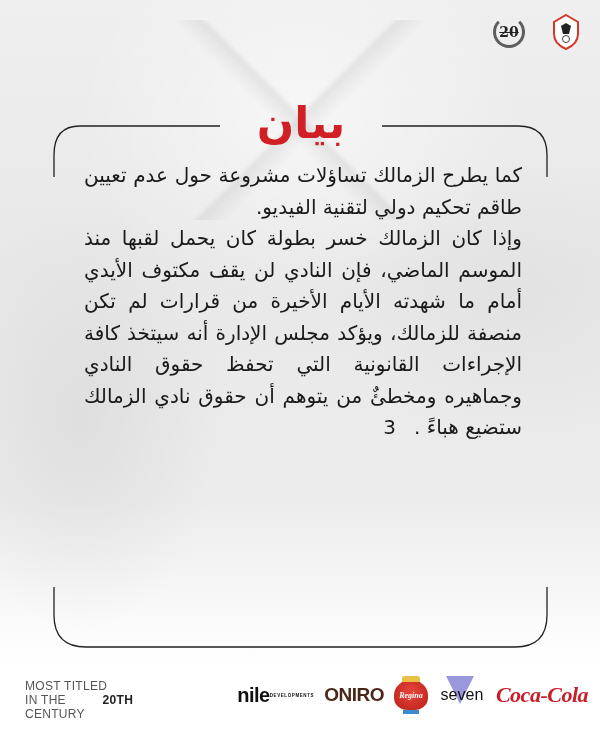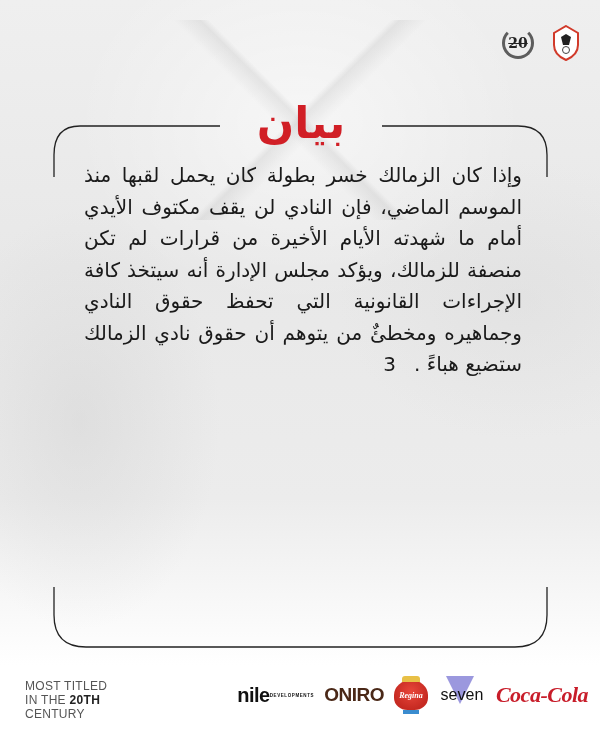--- a/index.html
+++ b/index.html
@@ -15,21 +15,21 @@
       radial-gradient(ellipse 200px 300px at 80px 420px, rgba(200,200,200,0.35), rgba(200,200,200,0) 70%),
       radial-gradient(ellipse 260px 200px at 520px 300px, rgba(215,215,215,0.35), rgba(215,215,215,0) 70%),
       linear-gradient(180deg, #efefef 0%, #e8e8e8 40%, #ececec 75%, #ffffff 100%);
   }
   .bg-peak {
     position:absolute; left:170px; top:20px; width:260px; height:200px;
     background:linear-gradient(135deg, rgba(0,0,0,0) 48%, rgba(180,180,180,0.25) 50%, rgba(0,0,0,0) 56%),
                linear-gradient(225deg, rgba(0,0,0,0) 48%, rgba(180,180,180,0.25) 50%, rgba(0,0,0,0) 56%);
   }
   .logos-top {
-    position:absolute; top:25px; right:20px; display:flex; gap:16px; align-items:center;
+    position:absolute; top:14px; right:20px; display:flex; gap:25px; align-items:center;
   }
   .badge20 {
     width:36px; height:36px; position:relative; display:flex; align-items:center; justify-content:center;
   }
   .badge20 .num {
     font-family:"DejaVu Serif", serif; font-weight:bold; font-size:14px; color:#222;
     text-decoration:line-through; position:relative; z-index:2;
   }
   .badge20 .wreath {
     position:absolute; inset:2px; border:3px solid #444; border-radius:50%;
@@ -51,21 +51,21 @@
     position:absolute; left:84px; top:160px; width:438px;
     direction:rtl; text-align:justify; text-align-last:right;
     color:#1a1a1a; font-size:20px; line-height:31.5px;
   }
   .body-text p { margin:0; }
   .page-num { margin-right:18px; }
   .footer-tag {
     position:absolute; left:25px; top:679px; color:#555;
     font-family:"Liberation Sans", sans-serif; font-size:12px; line-height:14px; letter-spacing:0.3px;
   }
-  .footer-tag b { color:#222; }
+  .footer-tag b { color:#222;margin-left:33px; }
   .sponsors {
     position:absolute; right:12px; top:680px; display:flex; align-items:center; gap:10px;
   }
   .sp { display:flex; flex-direction:row; align-items:center;text-align:center; }
   .nile-main { font-family:"Liberation Sans", sans-serif; font-weight:bold; font-size:20px; color:#111; line-height:18px; letter-spacing:-0.5px; }
   .nile-sub { font-family:"Liberation Sans", sans-serif; font-size:4.5px; font-weight:bold; color:#111; letter-spacing:0.6px; }
   .oniro { font-family:"Liberation Sans", sans-serif; font-weight:bold; font-size:19px; color:#4a2817; letter-spacing:-0.5px; }
   .regina {
     width:34px; height:30px; border-radius:50% 50% 40% 40%;
     background:radial-gradient(circle at 50% 40%, #e8463a 0%, #c62a22 70%);
@@ -101,20 +101,21 @@
   <svg width="501" height="524" viewBox="0 0 501 524">
     <path d="M 170 1 L 30 1 Q 4 1 4 30 L 4 52" fill="none" stroke="#222" stroke-width="1.3"></path>
     <path d="M 332 1 L 468 1 Q 497 1 497 30 L 497 52" fill="none" stroke="#222" stroke-width="1.3"></path>
     <path d="M 4 462 L 4 490 Q 4 522 36 522 L 465 522 Q 497 522 497 490 L 497 462" fill="none" stroke="#222" stroke-width="1.3"></path>
   </svg>
 </div>
 
 <div class="title">بيان</div>
 
 <div class="body-text">
+  <p>كما يطرح الزمالك تساؤلات مشروعة حول عدم تعيين طاقم تحكيم دولي لتقنية الفيديو.</p>
   <p><span>وإذا كان الزمالك خسر بطولة كان يحمل لقبها منذ الموسم الماضي، فإن النادي لن يقف مكتوف الأيدي أمام ما شهدته الأيام الأخيرة من قرارات لم تكن منصفة للزمالك، ويؤكد مجلس الإدارة أنه سيتخذ كافة الإجراءات القانونية التي تحفظ حقوق النادي وجماهيره ومخطئٌ من يتوهم أن حقوق نادي الزمالك ستضيع هباءً .</span><span class="page-num">3</span></p>
 </div>
 
 <div class="footer-tag">
   <div>MOST TITLED</div>
   <div><span>IN THE </span><b>20TH</b></div>
   <div>CENTURY</div>
 </div>
 
 <div class="sponsors">

